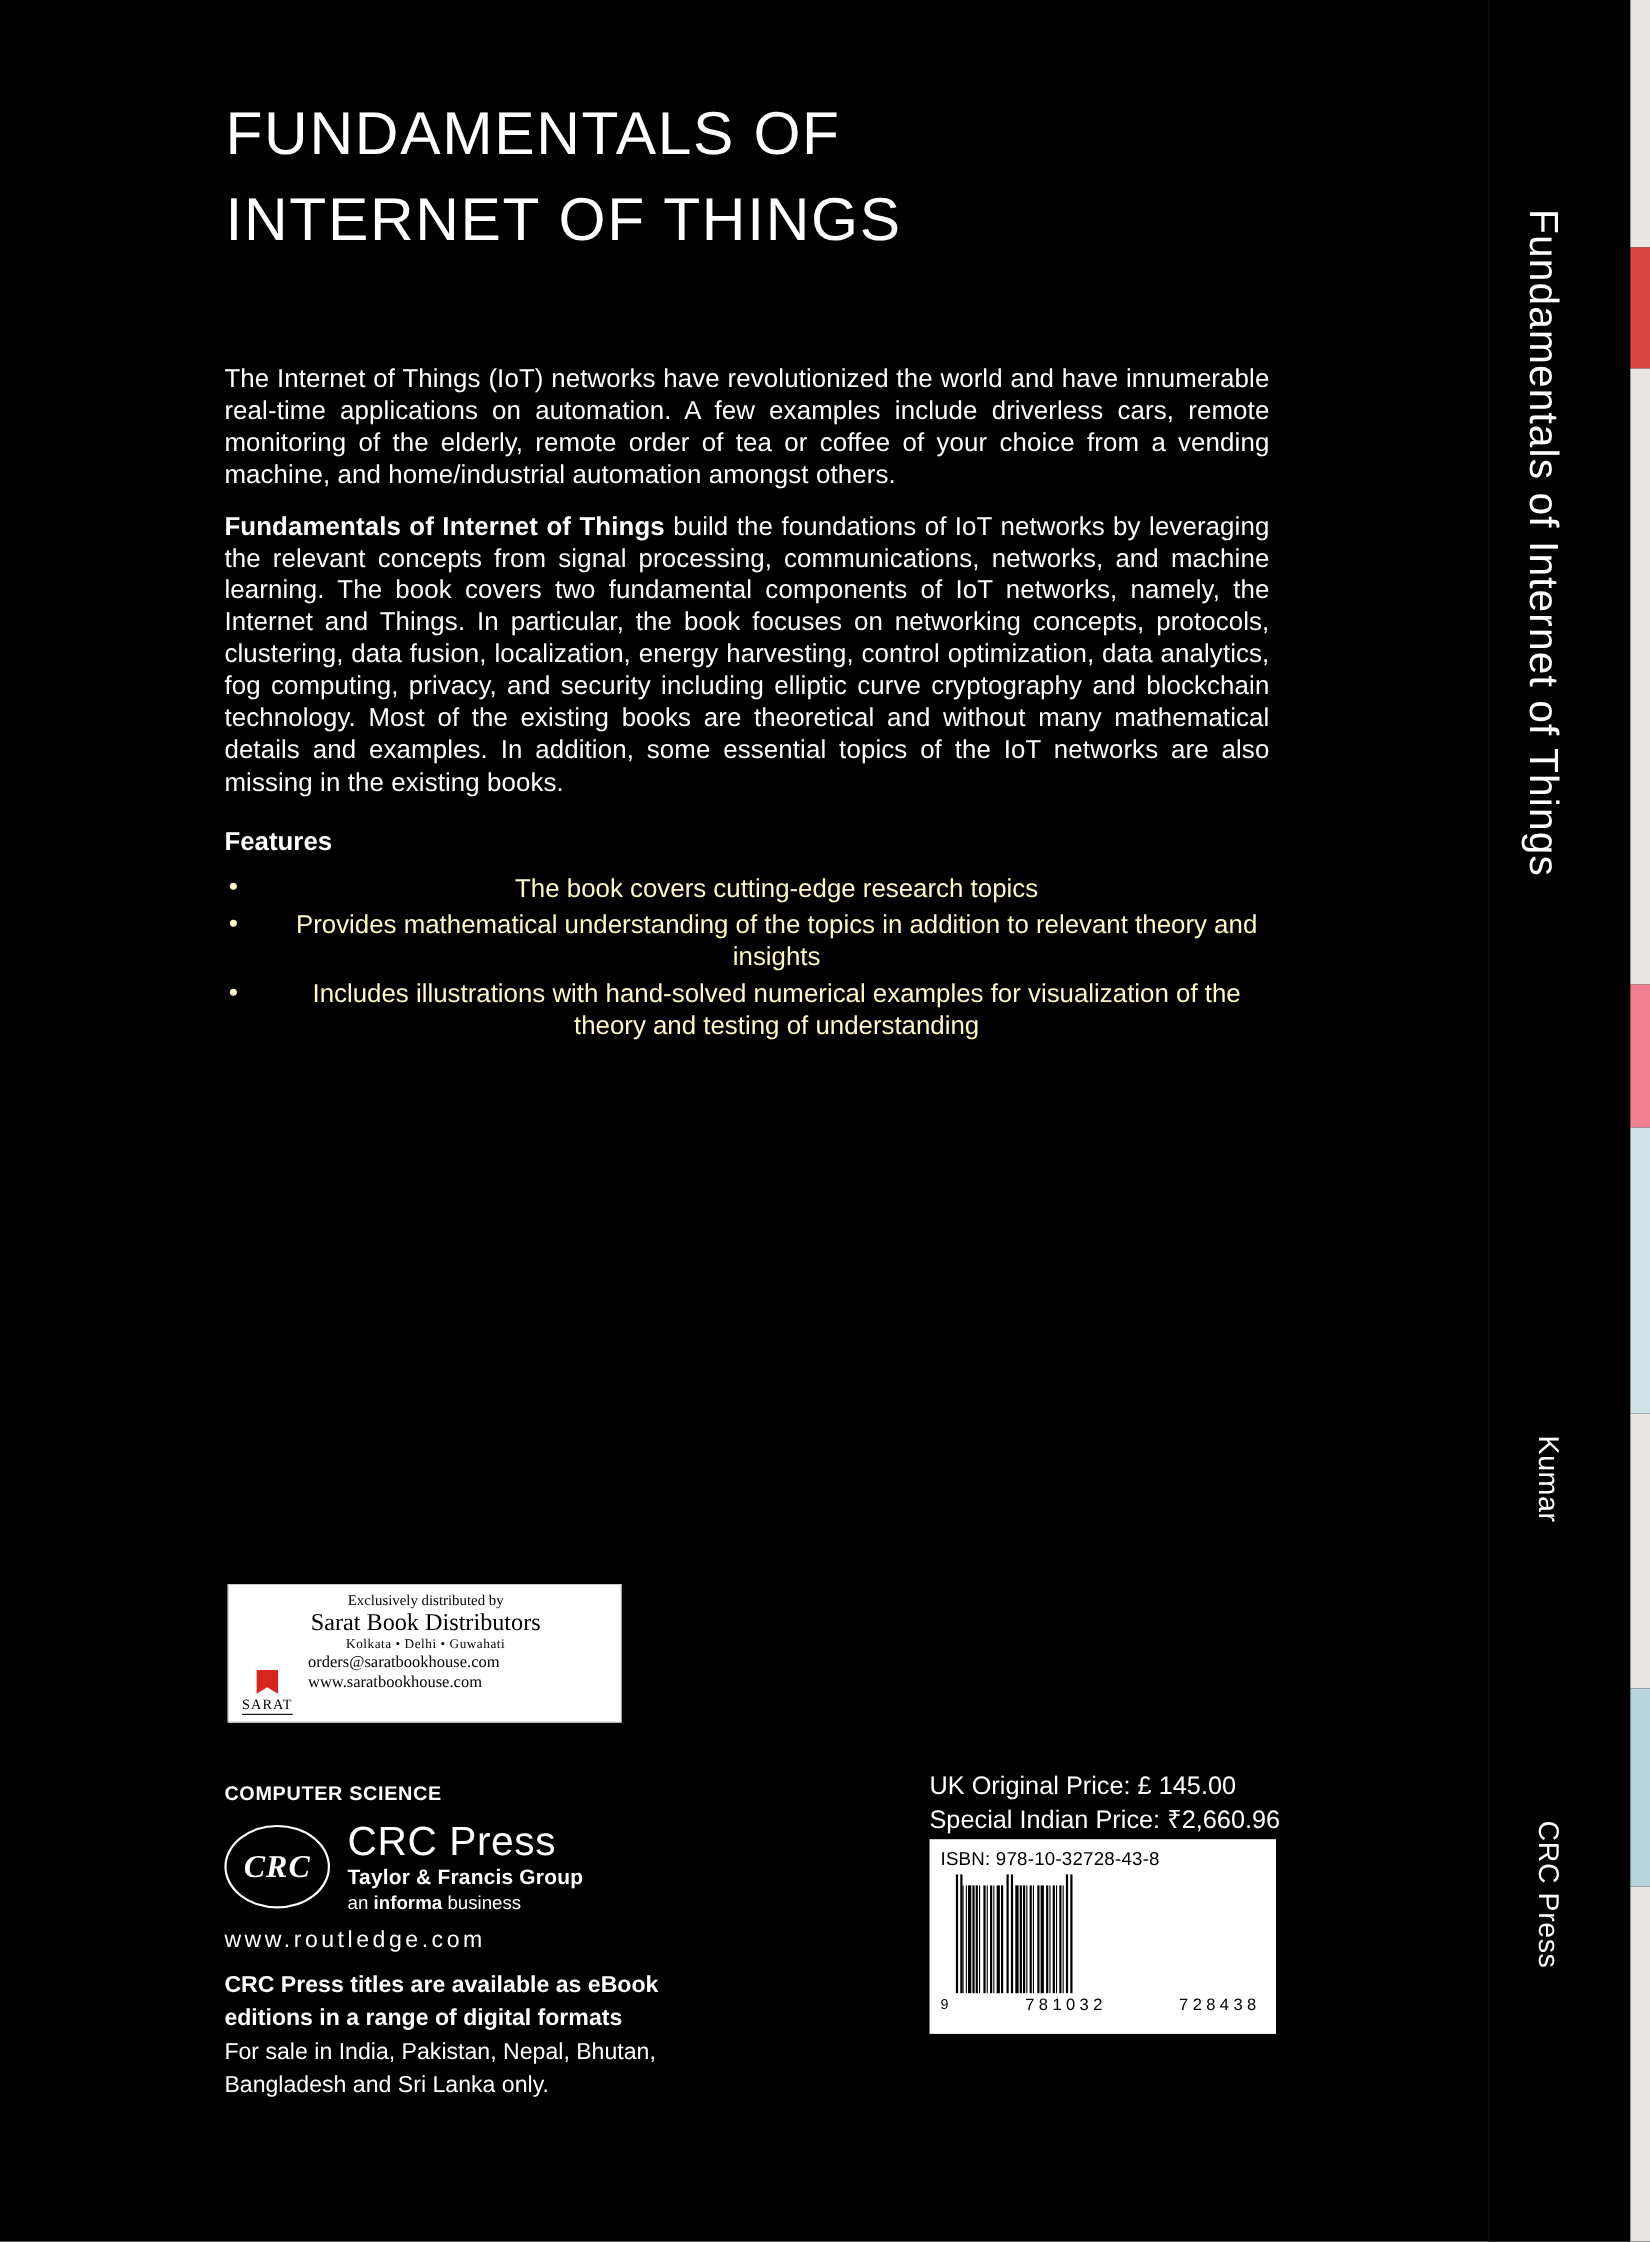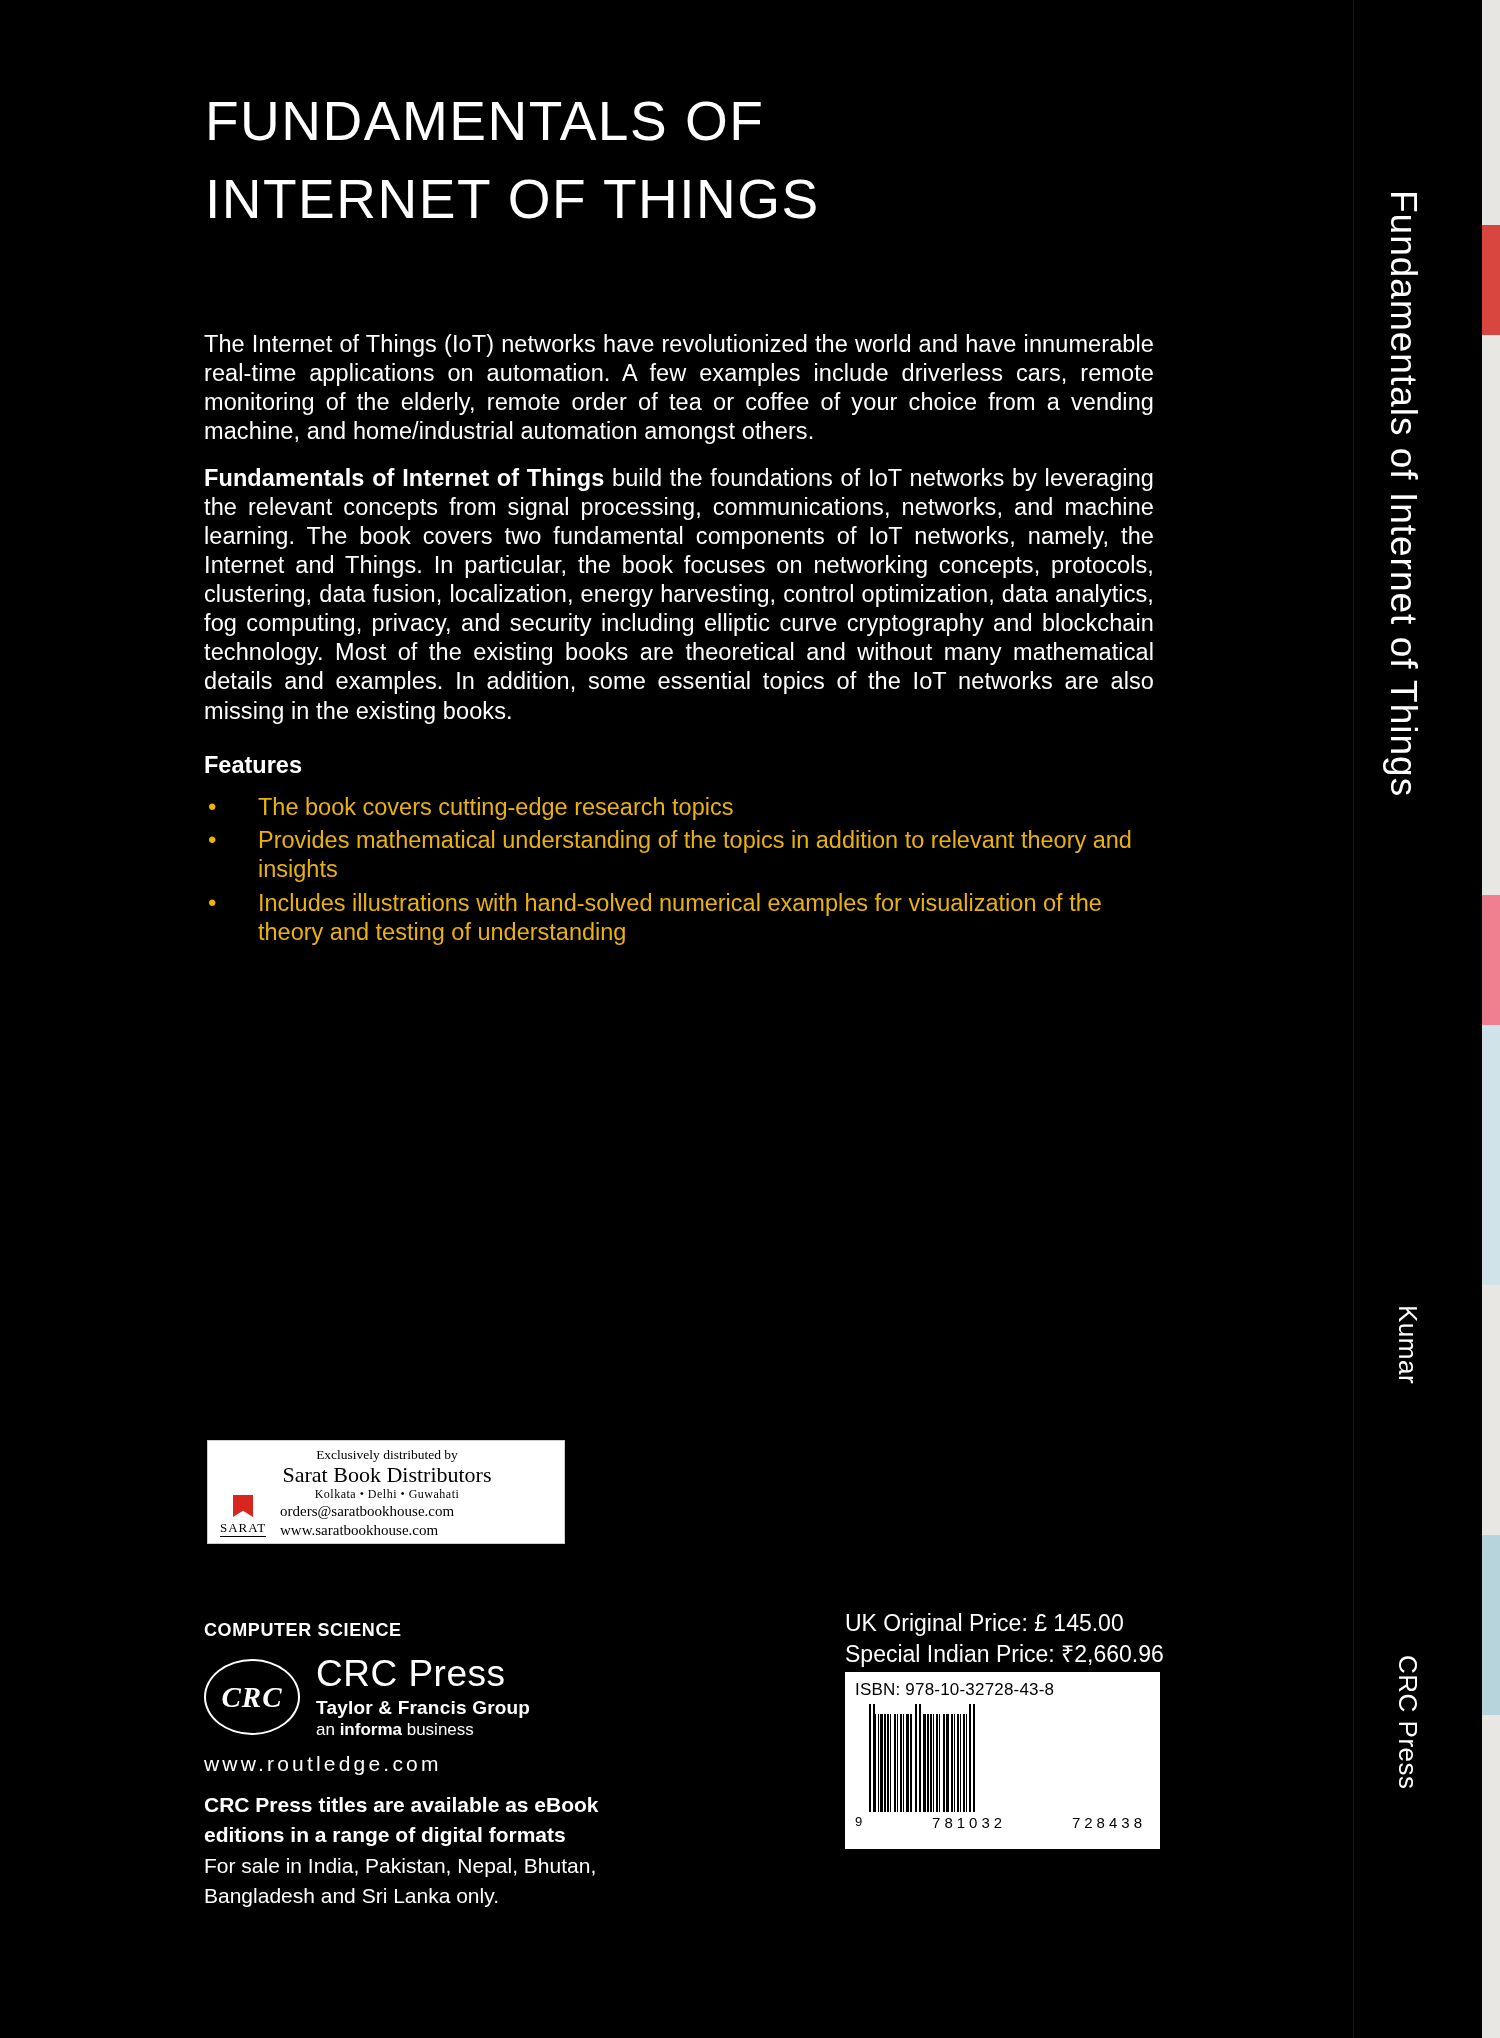--- a/index.html
+++ b/index.html
@@ -126,40 +126,41 @@
     margin: 0;
     padding: 0;
     list-style: none;
   }
   ul.features li {
     position: relative;
     padding-left: 54px;
     font-size: 23.5px;
     line-height: 1.25;
     margin-bottom: 4px;
-    color: #eab308;
+    color: #fef9c3;
+    text-align: center;
   }
   ul.features li::before {
     content: "\2022";
     position: absolute;
     left: 4px;
     top: -1px;
     font-size: 24px;
   }
   .closing {
     margin-top: 22px;
   }
 
   
   .distributor {
     position: absolute;
     left: 207px;
     top: 1440px;
     width: 358px;
-    height: 104px;
+    height: 126px;
     background: #ffffff;
     color: #000000;
     border: 1px solid #cccccc;
     box-sizing: border-box;
     padding: 6px 8px 4px 10px;
     font-family: "Liberation Serif", serif;
   }
   .dist-line1 { font-size: 13.5px; text-align: center; }
   .dist-line2 { font-size: 22px; font-weight: normal; text-align: center; line-height: 1.1; }
   .dist-line3 { font-size: 12px; text-align: center; letter-spacing: 0.5px; }

